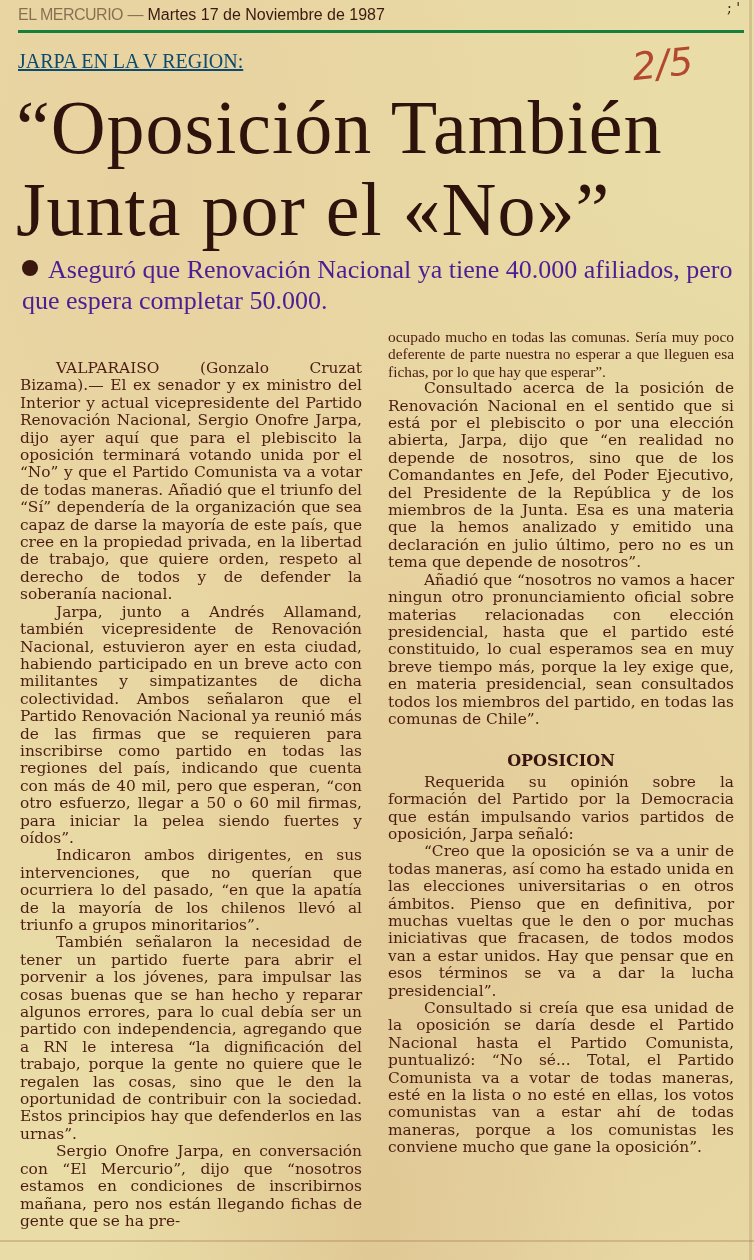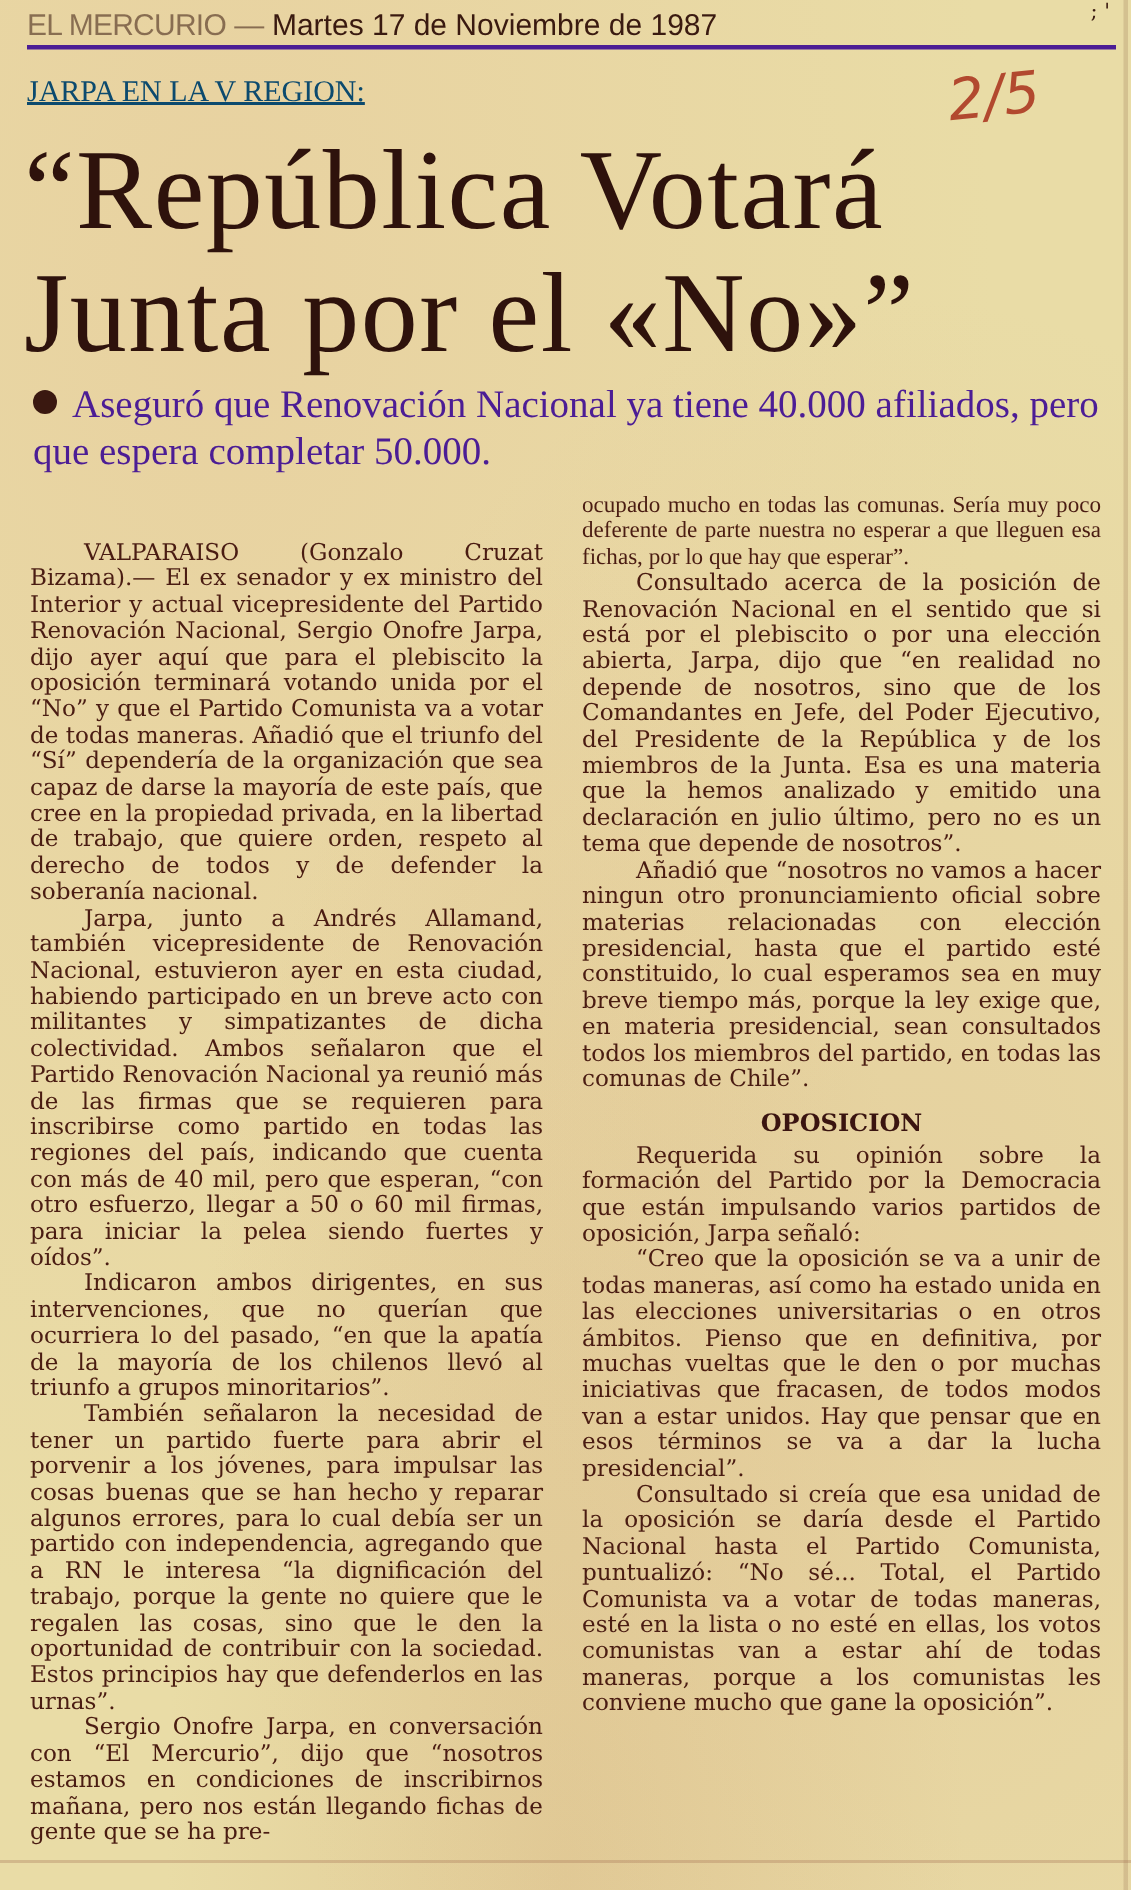--- a/index.html
+++ b/index.html
@@ -10,22 +10,22 @@
       radial-gradient(ellipse at 20% 15%, rgba(230,190,150,0.35), transparent 60%),
       radial-gradient(ellipse at 80% 70%, rgba(220,180,140,0.3), transparent 55%),
       radial-gradient(ellipse at 50% 100%, rgba(210,170,120,0.35), transparent 50%);
     position: relative;
     color: #4a1e12;
     font-family: "DejaVu Serif", serif;
   }
   .clip { position: absolute; left: 4px; top: 0; width: 746px; height: 1258px; }
   .dateline {
     position: absolute; left: 18px; top: 6px; width: 726px;
-    font-family: "Liberation Sans", sans-serif; font-size: 20px; color: #3a1a10;
-    border-bottom: 3px solid #4c1d95; padding-bottom: 2px; height: 22px; overflow: hidden;
+    font-family: "Liberation Sans", sans-serif; font-size: 16px; color: #3a1a10;
+    border-bottom: 3px solid #15803d; padding-bottom: 2px; height: 22px; overflow: hidden;
   }
   .dateline .pub { opacity: 0.55; letter-spacing: -0.5px; }
   .corner-mark { position: absolute; right: 14px; top: 0; font-size: 14px; color:#3a1a10; }
   .kicker {
     position: absolute; left: 18px; top: 50px;
     font-family: "Liberation Serif", serif; font-size: 20px; letter-spacing: 0px; color: #0c4a6e; text-decoration: underline;
   }
   .handwritten {
     position: absolute; left: 632px; top: 42px;
     font-family: "DejaVu Sans", sans-serif; font-size: 38px; color: #b2492f; font-style: italic;
@@ -44,41 +44,41 @@
   .col {
     position: absolute; top: 328px;
     font-family: "DejaVu Serif", serif; font-size: 15.4px; line-height: 17.4px; color: #4a1c12;
     text-align: justify; hyphens: none;
   }
   .col.left { left: 20px; width: 342px; }
   .col.right { left: 388px; width: 346px; }
   .col p { margin: 0; text-indent: 36px; }
   .col p.noindent { text-indent: 0; font-family: Liberation Serif, serif; }
   .col p.first { text-indent: 36px; margin-top: 32px; }
-  .subhead { text-align: center; font-weight: bold; font-size: 16px; margin: 12px 0 4px 0; color: #3a1410; }
+  .subhead { text-align: center; font-weight: bold; font-size: 16px; margin: 24px 0 4px 0; color: #3a1410; }
   .right-edge { position: absolute; right: 2px; top: 0; width: 3px; height: 1260px; background: rgba(150,110,80,0.25); }
   .bottom-edge { position: absolute; left: 0; bottom: 18px; width: 754px; height: 2px; background: rgba(170,120,90,0.35); }
 </style>
 </head>
 <body>
 
 <div class="clip"></div>
 
 <div class="dateline">
   <span class="pub">EL MERCURIO</span>
   <span class="pub">—</span>
   <span>Martes 17 de Noviembre de 1987</span>
 </div>
 <div class="corner-mark">; '</div>
 
 <div class="kicker">JARPA EN LA V REGION:</div>
 <div class="handwritten">2/5</div>
 
 <div class="headline">
-  <div>“República Votará</div>
+  <div>“Oposición También</div>
   <div>Junta por el «No»”</div>
 </div>
 
 <div class="deck">
   <span class="bullet"></span><span>Aseguró que Renovación Nacional ya tiene 40.000 afiliados, pero que espera completar 50.000.</span>
 </div>
 
 <div class="col left">
   <p class="first">VALPARAISO (Gonzalo Cruzat Bizama).— El ex senador y ex ministro del Interior y actual vicepresidente del Partido Renovación Nacional, Sergio Onofre Jarpa, dijo ayer aquí que para el plebiscito la oposición terminará votando unida por el “No” y que el Partido Comunista va a votar de todas maneras. Añadió que el triunfo del “Sí” dependería de la organización que sea capaz de darse la mayoría de este país, que cree en la propiedad privada, en la libertad de trabajo, que quiere orden, respeto al derecho de todos y de defender la soberanía nacional.</p>
   <p>Jarpa, junto a Andrés Allamand, también vicepresidente de Renovación Nacional, estuvieron ayer en esta ciudad, habiendo participado en un breve acto con militantes y simpatizantes de dicha colectividad. Ambos señalaron que el Partido Renovación Nacional ya reunió más de las firmas que se requieren para inscribirse como partido en todas las regiones del país, indicando que cuenta con más de 40 mil, pero que esperan, “con otro esfuerzo, llegar a 50 o 60 mil firmas, para iniciar la pelea siendo fuertes y oídos”.</p>

